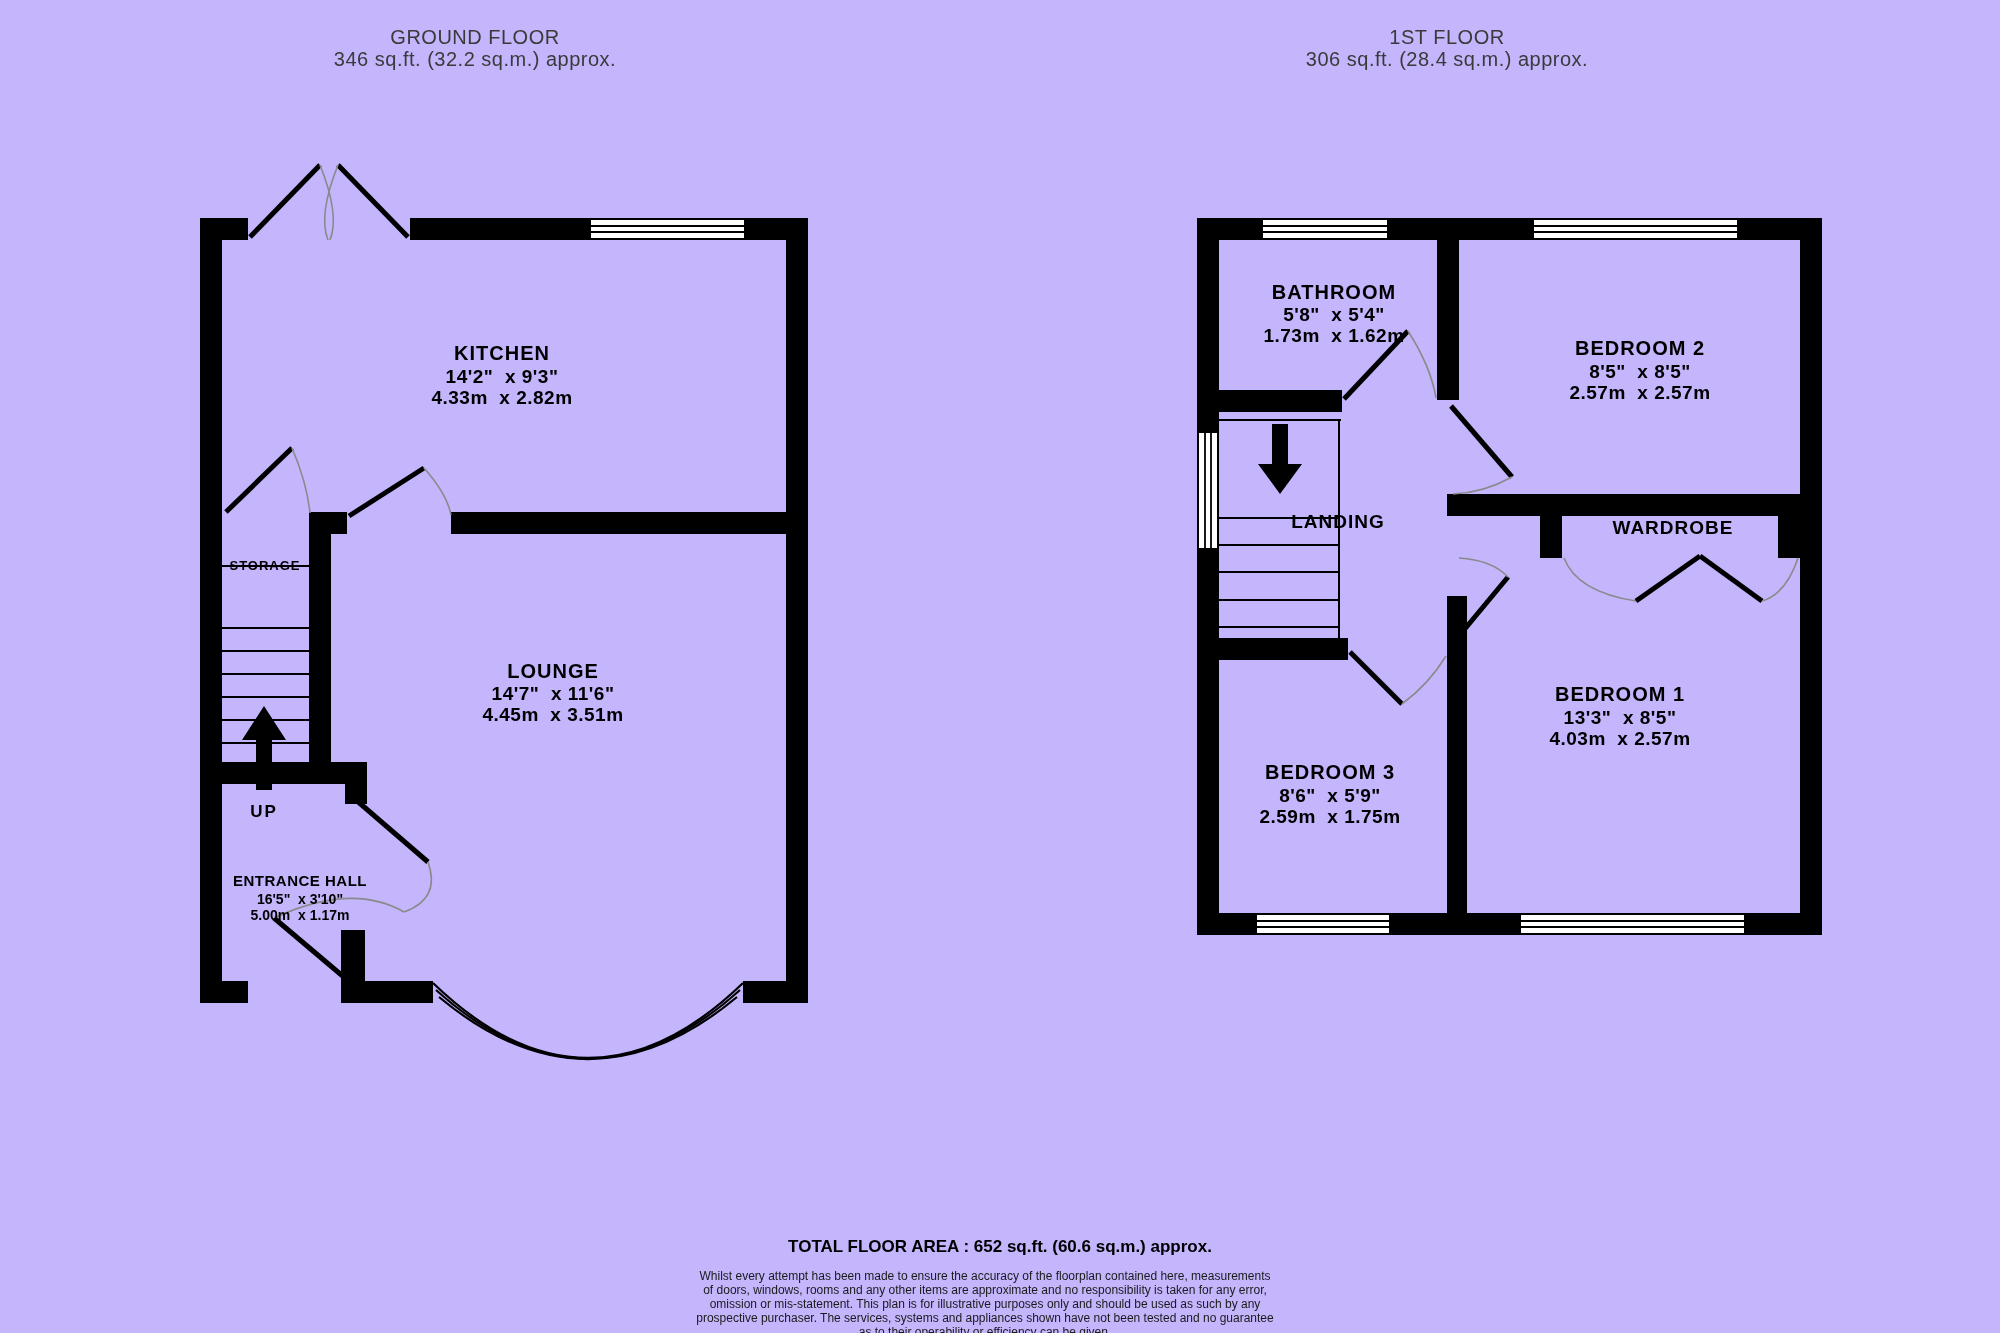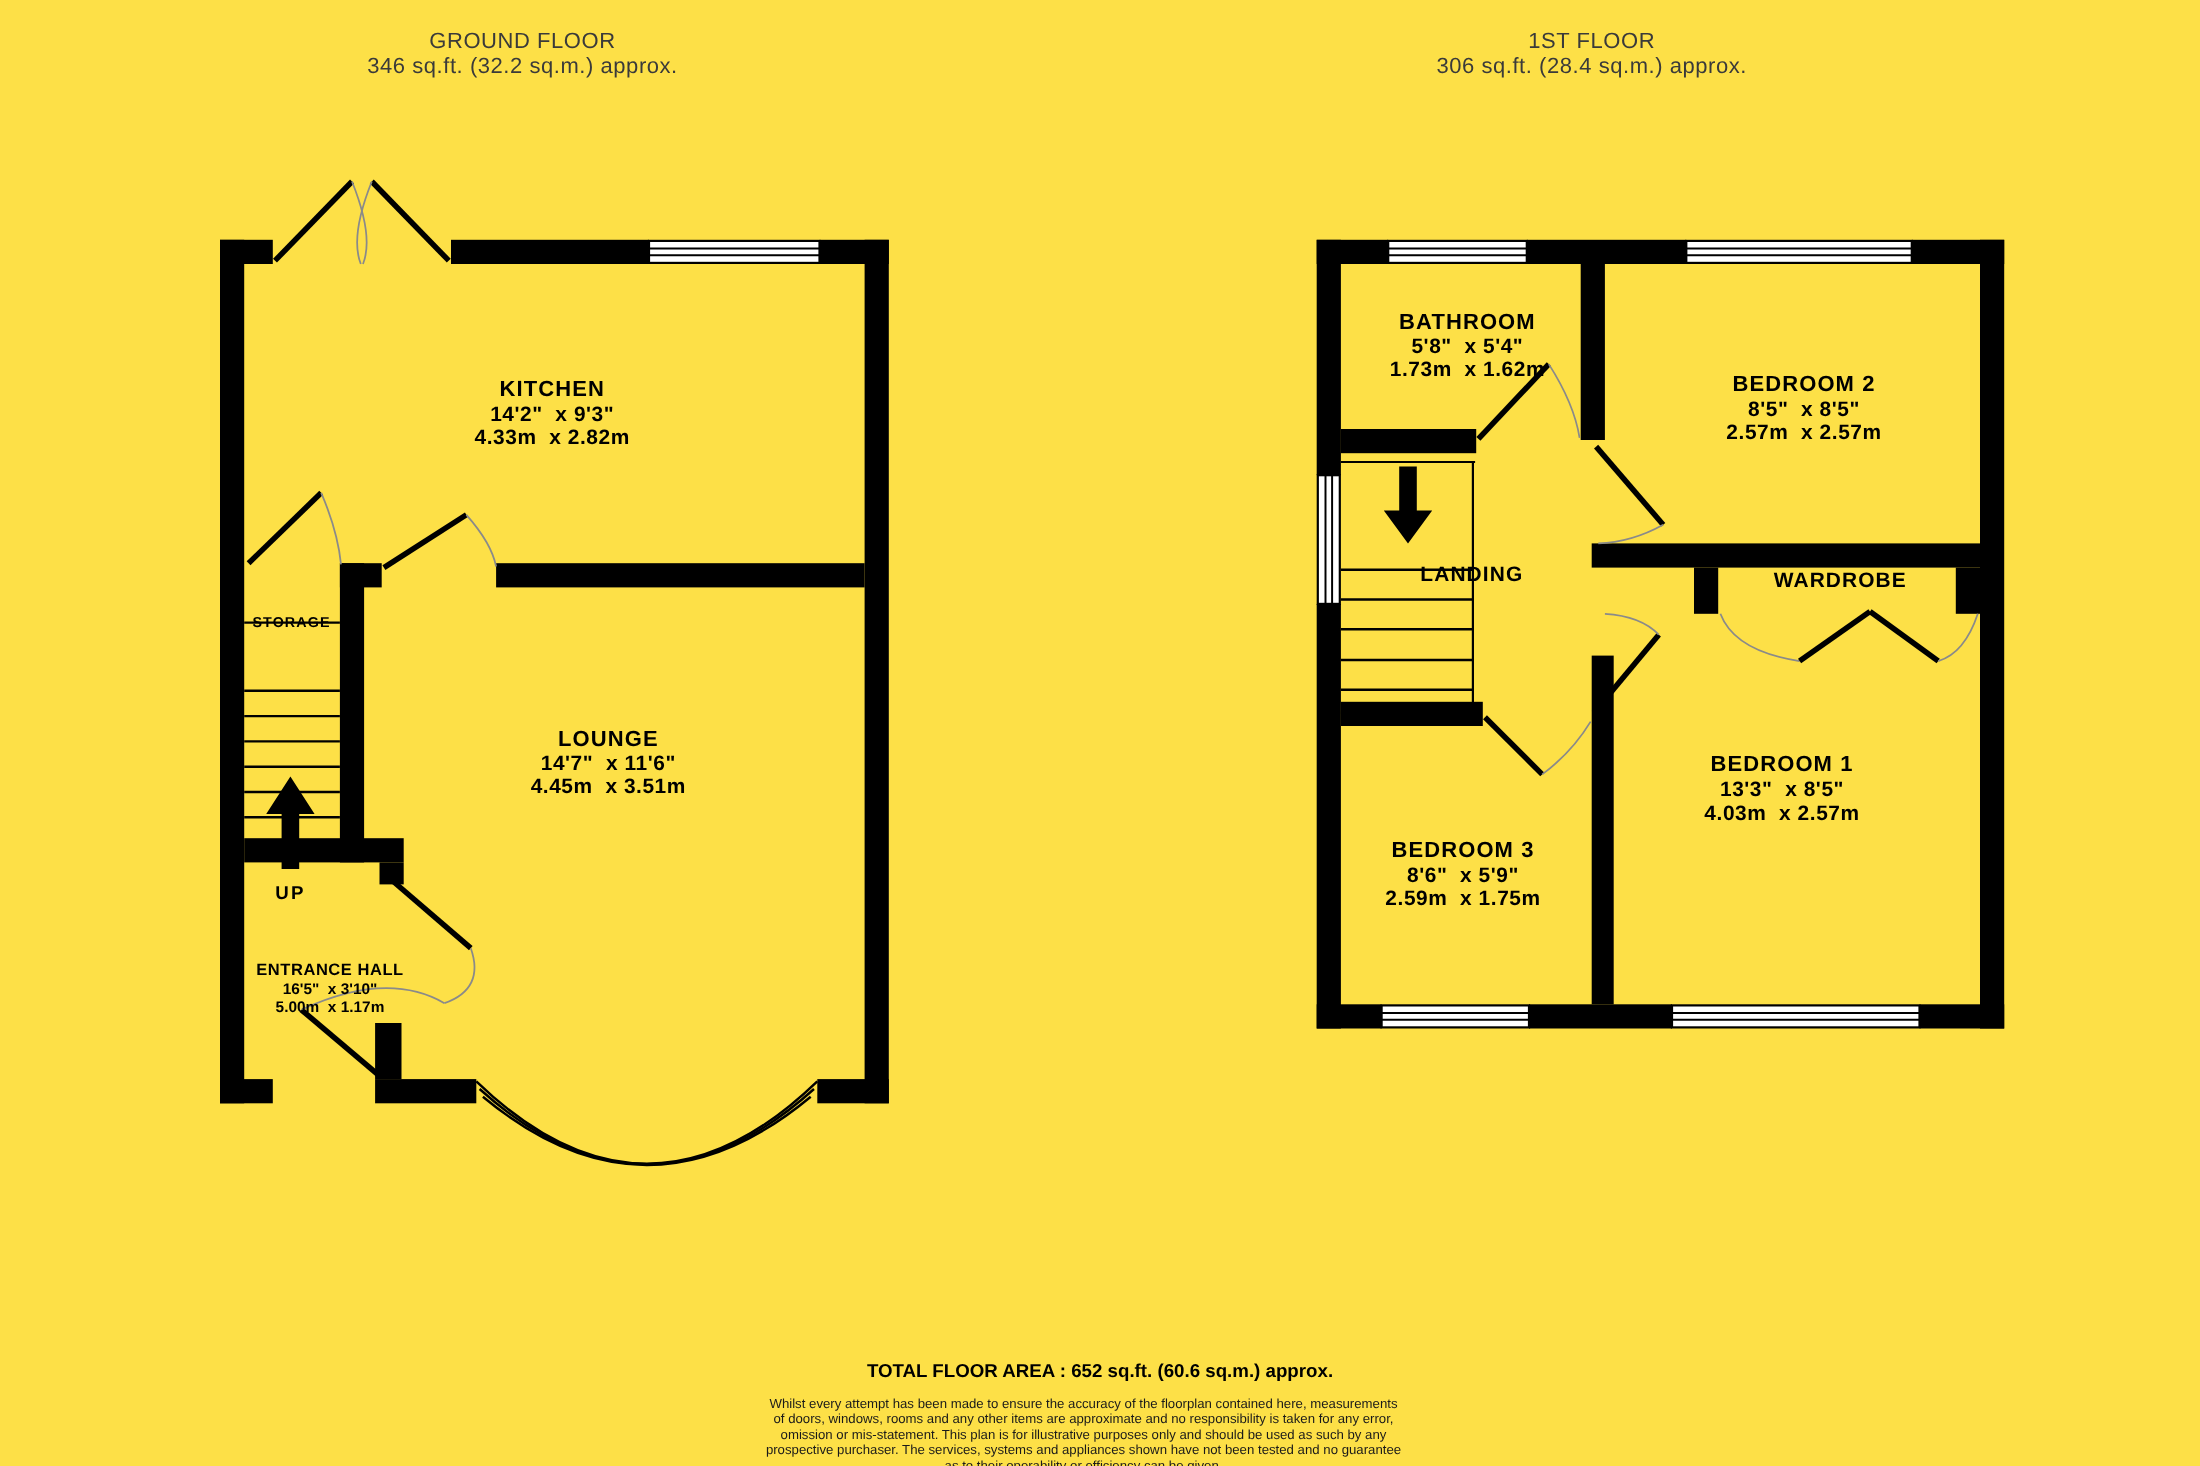--- a/index.html
+++ b/index.html
@@ -1,19 +1,19 @@
 <!DOCTYPE html>
 <html><head>
 <meta charset="utf-8">
 <style>
   html,body{margin:0;padding:0;background:#ffffff;}
   .canvas{
     position:relative;
     width:2000px;height:1333px;
-    background:#fde047;
+    background:#c4b5fd;
     font-family:"Liberation Sans", sans-serif;
     overflow:hidden;
   }
   svg text{
     white-space:pre;
     fill:#000000;
     font-family:"Liberation Sans", sans-serif;
   }
   .hdr{font-size:20px;fill:#3a3a3a;letter-spacing:0.5px;}
   .room-name{font-size:20px;font-weight:bold;letter-spacing:1px;}

